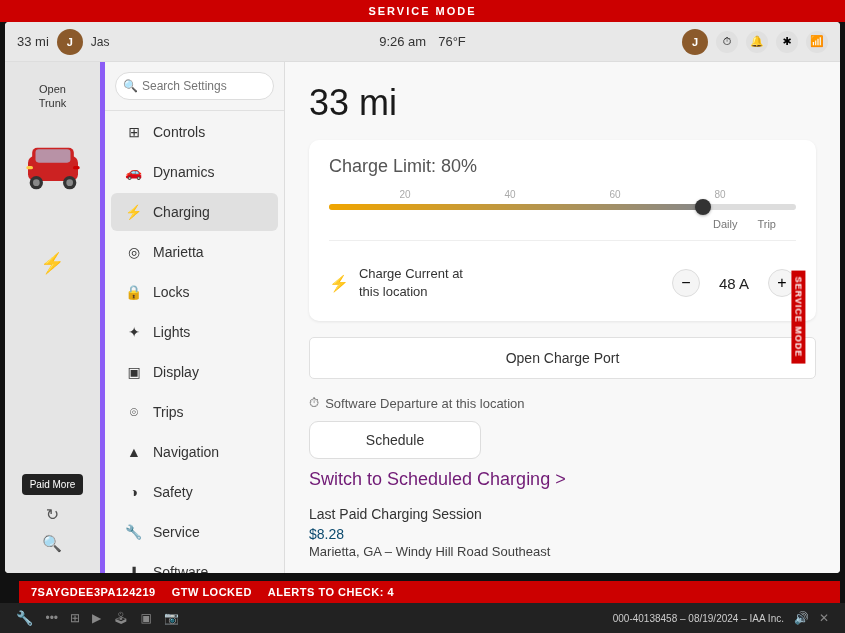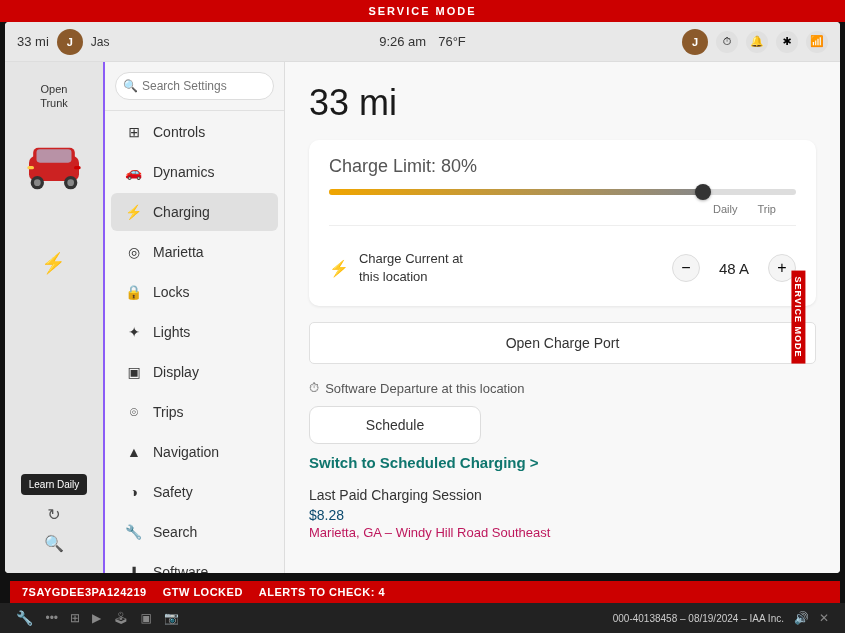--- a/index.html
+++ b/index.html
@@ -114,21 +114,21 @@
 
     
     .left-panel {
       width: 100px;
       background: #e5e5e5;
       display: flex;
       flex-direction: column;
       align-items: center;
       padding: 20px 8px;
       gap: 20px;
-      border-right: 2px solid #8b5cf6;
+      border-right: 5px solid #8b5cf6;
     }
     .open-trunk-btn {
       background: transparent;
       border: none;
       text-align: center;
       cursor: pointer;
       font-size: 11px;
       color: #333;
       line-height: 1.3;
     }
@@ -365,52 +365,51 @@
       background: white;
       border: 1px solid #ddd;
       border-radius: 9px;
       font-size: 14px;
       color: #333;
       cursor: pointer;
       text-align: center;
       margin-bottom: 10px;
     }
     .switch-charging-link {
-      font-size: 15px;
-      color: #0f766e;
+      font-size: 18px;
+      color: #701a75;
       text-decoration: none;
       cursor: pointer;
-      font-weight: bold;
     }
 
     
     .last-paid-section {
       margin-top: 8px;
     }
     .last-paid-title {
       font-size: 14px;
       color: #333;
       font-weight: 500;
       margin-bottom: 4px;
     }
     .last-paid-amount {
       font-size: 14px;
       color: #0c4a6e;
       margin-bottom: 2px;
     }
     .last-paid-location {
       font-size: 13px;
-      color: #be185d;
+      color: #404040;
     }
 
     
     .bottom-status-bar {
       position: absolute;
       bottom: 30px;
-      left: 10px;
+      left: 19px;
       right: 5px;
       height: 22px;
       background: #cc0000;
       display: flex;
       align-items: center;
       padding: 0 12px;
       gap: 16px;
       z-index: 100;
     }
     .bottom-status-bar span {
@@ -508,21 +507,21 @@
         <rect x="14" y="22" width="42" height="16" rx="4" fill="#aaddff" opacity="0.6"></rect>
         <circle cx="15" cy="62" r="8" fill="#333"></circle>
         <circle cx="15" cy="62" r="4" fill="#888"></circle>
         <circle cx="55" cy="62" r="8" fill="#333"></circle>
         <circle cx="55" cy="62" r="4" fill="#888"></circle>
         <rect x="3" y="42" width="8" height="4" rx="2" fill="#ffcc44"></rect>
         <rect x="59" y="42" width="8" height="4" rx="2" fill="#cc0000"></rect>
       </svg>
       <div class="bolt-icon">⚡</div>
       <div class="left-bottom-icons">
-        <button class="learn-more-btn">Learn Daily</button>
+        <button class="learn-more-btn">Paid More</button>
         <button class="bottom-icon-btn">↻</button>
         <button class="bottom-icon-btn">🔍</button>
       </div>
     </div>
 
     <div class="sidebar">
       <div class="search-box">
         <div class="search-wrapper">
           <span class="search-icon-small">🔍</span>
           <input class="search-input" type="text" placeholder="Search Settings" style="">
@@ -564,35 +563,46 @@
       <div class="nav-item">
         <span class="nav-icon">▲</span>
         <span>Navigation</span>
       </div>
       <div class="nav-item">
         <span class="nav-icon">◑</span>
         <span>Safety</span>
       </div>
       <div class="nav-item">
         <span class="nav-icon">🔧</span>
-        <span>Search</span>
+        <span>Service</span>
       </div>
       <div class="nav-item">
         <span class="nav-icon">⬇</span>
         <span>Software</span>
       </div>
     </div>
 
     <div class="main-content">
       <div class="range-display">33 mi</div>
 
       
       <div class="charge-card">
         <div class="charge-limit-label">Charge Limit: 80%</div>
 
+        <div class="slider-scale">
+          <span></span>
+          <span>20</span>
+          <span></span>
+          <span>40</span>
+          <span></span>
+          <span>60</span>
+          <span></span>
+          <span>80</span>
+          <span></span>
+        </div>
 
         <div class="slider-container">
           <div class="slider-track">
             <div class="slider-fill"></div>
             <div class="slider-thumb"></div>
           </div>
         </div>
 
         <div class="daily-trip-labels">
           <span>Daily</span>

